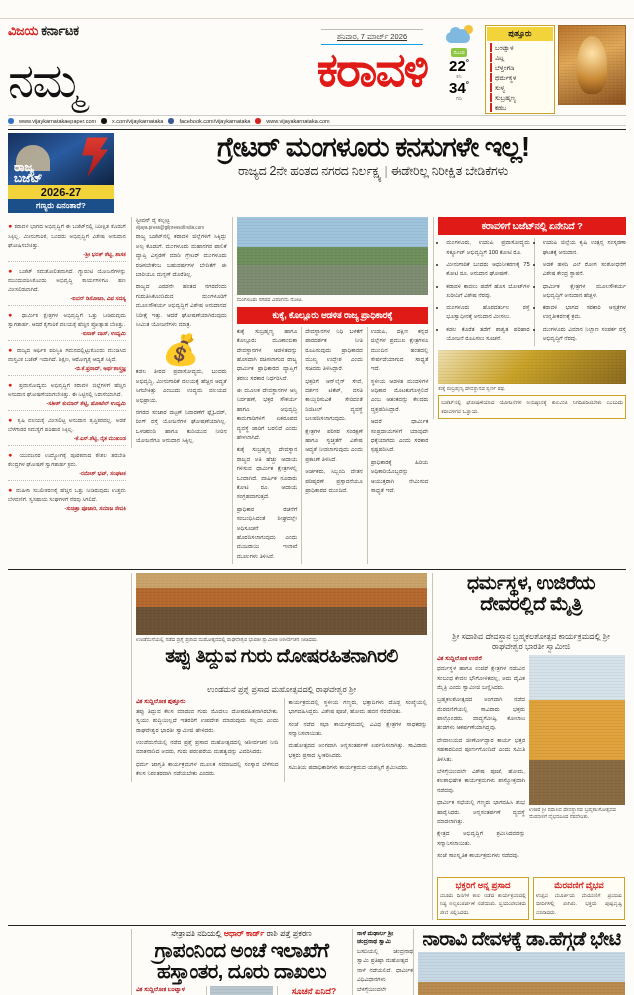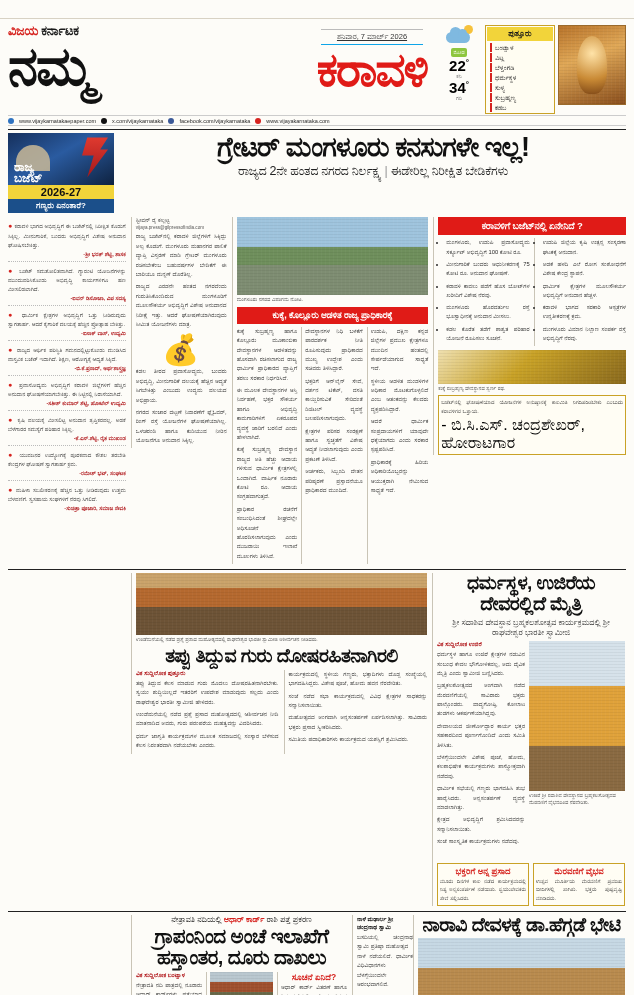--- a/index.html
+++ b/index.html
@@ -7,21 +7,21 @@
   .page{width:634px;height:995px;background:#fdfcf8;position:relative;overflow:hidden;box-sizing:border-box;}
   .pad{padding:0 8px;}
 
   
   .top-strip{height:18px;background:#fdfcf8;border-bottom:1px solid #d8d2c4;}
   .masthead{display:flex;align-items:flex-start;padding:4px 8px 0 8px;}
   .mh-left{width:300px;}
   .brandline{display:flex;align-items:flex-end;gap:3px;}
   .brand-vj{font-family:"Liberation Sans",sans-serif;font-weight:bold;font-size:13px;color:#d6231f;letter-spacing:-.3px;}
   .brand-kn{font-family:"Liberation Sans",sans-serif;font-weight:bold;font-size:13px;color:#1a1a1a;letter-spacing:-.3px;}
-  .namma{font-size:54px;font-weight:bold;color:#111;line-height:.98;letter-spacing:-2px;margin-top:1px;}
+  .namma{font-size:47px;font-weight:normal;color:#111;line-height:.98;letter-spacing:-2px;margin-top:19px;}
   .mh-mid{flex:1;text-align:center;}
   .dateline{font-size:7.5px;color:#333;border-bottom:1px solid #0ea5e9;border-top:1px solid #bbb;display:inline-block;padding:2px 16px;margin-top:6px;text-decoration:underline;}
   .karavali{font-size:47px;font-weight:bold;color:#e01b17;line-height:.98;letter-spacing:-2px;margin-top:2px;}
   .mh-right{width:190px;display:flex;gap:3px;margin-top:2px;}
 
   .wbox{width:46px;text-align:center;font-size:7px;color:#222;}
   .wicon{width:30px;height:22px;margin:0 auto;position:relative;}
   .cloud{position:absolute;left:2px;top:7px;width:24px;height:11px;background:#7fb9e0;border-radius:7px;}
   .cloud:before{content:"";position:absolute;left:4px;top:-5px;width:11px;height:11px;background:#7fb9e0;border-radius:50%;}
   .cloud:after{content:"";position:absolute;left:12px;top:-3px;width:9px;height:9px;background:#7fb9e0;border-radius:50%;}
@@ -48,21 +48,21 @@
   
   .rule{border-top:1px solid #222;margin:3px 8px;}
   .redbar{background:#e01b17;color:#fff;font-size:9.5px;font-weight:bold;text-align:center;padding:3px 2px;letter-spacing:-.2px;}
   .yelbar{background:#f2d43a;color:#111;font-size:8px;font-weight:bold;text-align:center;padding:2px;}
   .bluebar{background:#1b4f8a;color:#fff;font-size:8px;font-weight:bold;text-align:center;padding:2px;}
 
   .mainhead{font-size:27px;font-weight:bold;color:#111;text-align:center;line-height:1.05;letter-spacing:-1px;}
   .subhead{font-size:12.5px;color:#222;text-align:center;line-height:1.2;margin-top:2px;letter-spacing:-.3px;}
 
   .sec-head{font-size:19px;font-weight:bold;color:#111;text-align:center;line-height:1.08;letter-spacing:-.6px;}
-  .sec-sub{font-size:8px;color:#333;text-align:center;line-height:1.25;margin-top:4px;}
+  .sec-sub{font-size:8px;color:#333;text-align:center;line-height:1.25;margin-top:18px;}
   .kicker{font-size:8px;text-align:center;color:#111;margin-bottom:1px;}
   .kicker b{color:#d6231f;}
 
   .byline{font-size:6px;color:#b0161a;font-weight:bold;}
   .byline span{color:#333;font-weight:normal;}
 
   
   .txt{font-size:5.8px;line-height:1.62;color:#2b2b2b;text-align:justify;letter-spacing:.02px;word-spacing:.3px;}
   .txt p{margin:0 0 3px 0;}
   .bullet{font-size:5.8px;line-height:1.6;color:#2b2b2b;text-align:justify;}
@@ -298,39 +298,39 @@
           </div>
         </div>
 
         <div class="photo ph-gold" style="height:34px;margin-top:4px;">
             <div class="grain"></div>
           </div>
         <div class="cap">ಕುಕ್ಕೆ ಸುಬ್ರಹ್ಮಣ್ಯ ದೇವಸ್ಥಾನದ ಸ್ವರ್ಣ ರಥ.</div>
 
         <div style="border:1px solid #c9a227;background:#fffdf4;padding:2px;margin-top:3px;">
           <div class="txt" style="font-size:5.4px;">ಬಜೆಟ್‌ನಲ್ಲಿ ಘೋಷಣೆಯಾದ ಯೋಜನೆಗಳ ಅನುಷ್ಠಾನಕ್ಕೆ ಕಾಲಮಿತಿ ನಿಗದಿಪಡಿಸಬೇಕು ಎಂಬುದು ಕರಾವಳಿಗರ ಒತ್ತಾಯ.</div>
-          <div class="qn">- ಬಿ.ಸಿ.ಎಸ್. ಚಂದ್ರಶೇಖರ್, ಹೋರಾಟಗಾರ</div>
         </div>
       </div>
     </div>
   </div>
 
   <div class="rule" style="margin-top:5px;"></div>
 
   <div class="pad flex" style="gap:5px;align-items:flex-start;">
 
     <div style="width:118px;"></div>
 
     <div style="width:295px;" class="colrule">
       <div style="padding-left:4px;">
         <div class="photo ph-crowd" style="height:62px;">
             <div class="grain"></div>
           </div>
         <div class="cap">ಉಂಡೆಮನೆಯಲ್ಲಿ ನಡೆದ ಪ್ರಶ್ನೆ ಪ್ರಸಾದ ಮಹೋತ್ಸವದಲ್ಲಿ ರಾಘವೇಶ್ವರ ಭಾರತೀ ಸ್ವಾಮೀಜಿ ಆಶೀರ್ವಚನ ನೀಡಿದರು.</div>
         <div class="sec-head" style="margin-top:3px;">ತಪ್ಪು ತಿದ್ದುವ ಗುರು ದೋಷರಹಿತನಾಗಿರಲಿ</div>
+        <div class="sec-sub">ಉಂಡೆಮನೆ ಪ್ರಶ್ನೆ ಪ್ರಸಾದ ಮಹೋತ್ಸವದಲ್ಲಿ ರಾಘವೇಶ್ವರ ಶ್ರೀ</div>
         <div class="flex" style="gap:5px;margin-top:3px;">
           <div style="flex:1;">
             <div class="byline">ವಿಕ ಸುದ್ದಿಲೋಕ ಪುತ್ತೂರು</div>
             <div class="txt" style="margin-top:2px;">
               <p>ತಪ್ಪು ತಿದ್ದುವ ಕೆಲಸ ಮಾಡುವ ಗುರು ಮೊದಲು ದೋಷರಹಿತನಾಗಿರಬೇಕು. ಸ್ವಯಂ ಶುದ್ಧಿಯಿಲ್ಲದೆ ಇತರರಿಗೆ ಉಪದೇಶ ಮಾಡುವುದು ಸಲ್ಲದು ಎಂದು ರಾಘವೇಶ್ವರ ಭಾರತೀ ಸ್ವಾಮೀಜಿ ಹೇಳಿದರು.</p>
               <p>ಉಂಡೆಮನೆಯಲ್ಲಿ ನಡೆದ ಪ್ರಶ್ನೆ ಪ್ರಸಾದ ಮಹೋತ್ಸವದಲ್ಲಿ ಆಶೀರ್ವಚನ ನೀಡಿ ಮಾತನಾಡಿದ ಅವರು, ಗುರು ಪರಂಪರೆಯ ಮಹತ್ವವನ್ನು ವಿವರಿಸಿದರು.</p>
               <p>ಧರ್ಮ ಜಾಗೃತಿ ಕಾರ್ಯಕ್ರಮಗಳ ಮೂಲಕ ಸಮಾಜದಲ್ಲಿ ಸಂಸ್ಕಾರ ಬೆಳೆಸುವ ಕೆಲಸ ನಿರಂತರವಾಗಿ ನಡೆಯಬೇಕು ಎಂದರು.</p>
             </div>
           </div>
           <div style="flex:1;" class="colrule">

